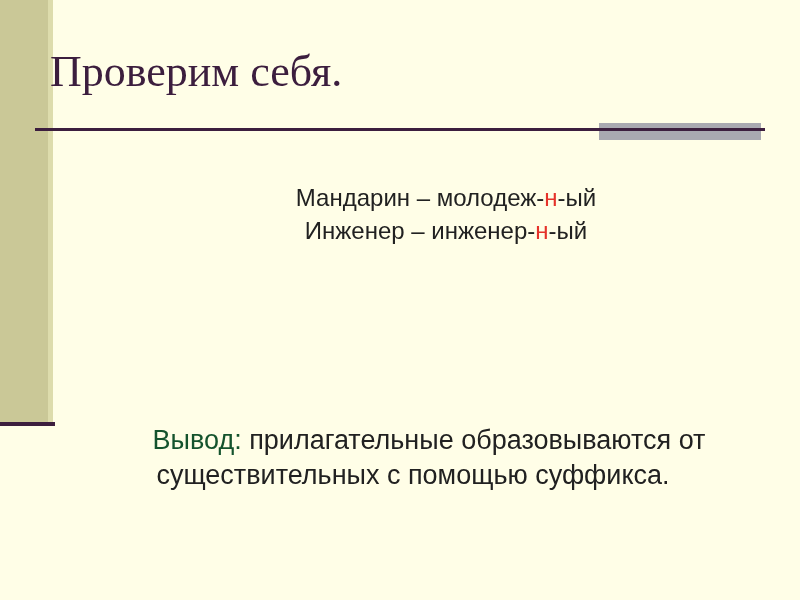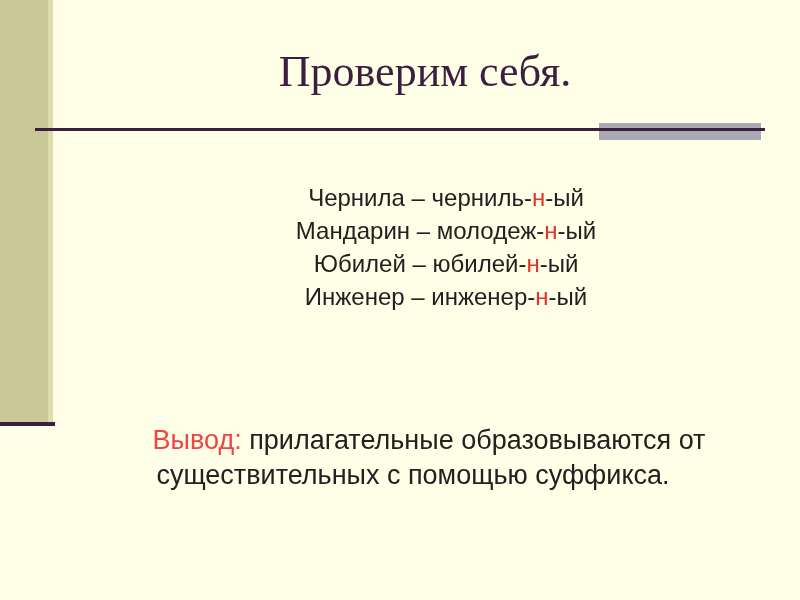--- a/index.html
+++ b/index.html
@@ -30,21 +30,21 @@
     top: 422px;
     width: 55px;
     height: 4px;
     background: #3C1E3E;
   }
   .slide-title {
     position: absolute;
     left: 50px;
     top: 47px;
     width: 750px;
-    text-align: center;
+    text-align: left;
     font-family: "Liberation Serif", serif;
     font-size: 44px;
     line-height: 1.15;
     color: #3C1E3E;
     letter-spacing: 0px;
   }
   .title-accent-bar {
     position: absolute;
     left: 599px;
     top: 123px;
@@ -79,41 +79,39 @@
     position: absolute;
     left: 118px;
     top: 423px;
     width: 590px;
     text-align: center;
     font-size: 27px;
     line-height: 35px;
     color: #212121;
   }
   .conclusion-label {
-    color: #ef4444;
+    color: #14532d;
     margin-left: 32px;
   }
 </style>
 </head>
 <body>
 
 <div class="slide">
 
   <div class="sidebar-band"></div>
   <div class="sidebar-bottom-line"></div>
 
   <div class="slide-title">Проверим себя.</div>
 
   <div class="title-accent-bar"></div>
   <div class="title-underline"></div>
 
   <div class="word-list">
-    <div class="word-line"><span>Чернила – черниль-</span><span class="suffix-red">н</span><span>-ый</span></div>
     <div class="word-line"><span>Мандарин – молодеж-</span><span class="suffix-red">н</span><span>-ый</span></div>
-    <div class="word-line"><span>Юбилей – юбилей-</span><span class="suffix-red">н</span><span>-ый</span></div>
     <div class="word-line"><span>Инженер – инженер-</span><span class="suffix-red">н</span><span>-ый</span></div>
   </div>
 
   <div class="conclusion">
     <span class="conclusion-label">Вывод:</span><span> прилагательные образовываются от существительных с помощью суффикса.</span>
   </div>
 
 </div>
 
 </body></html>

